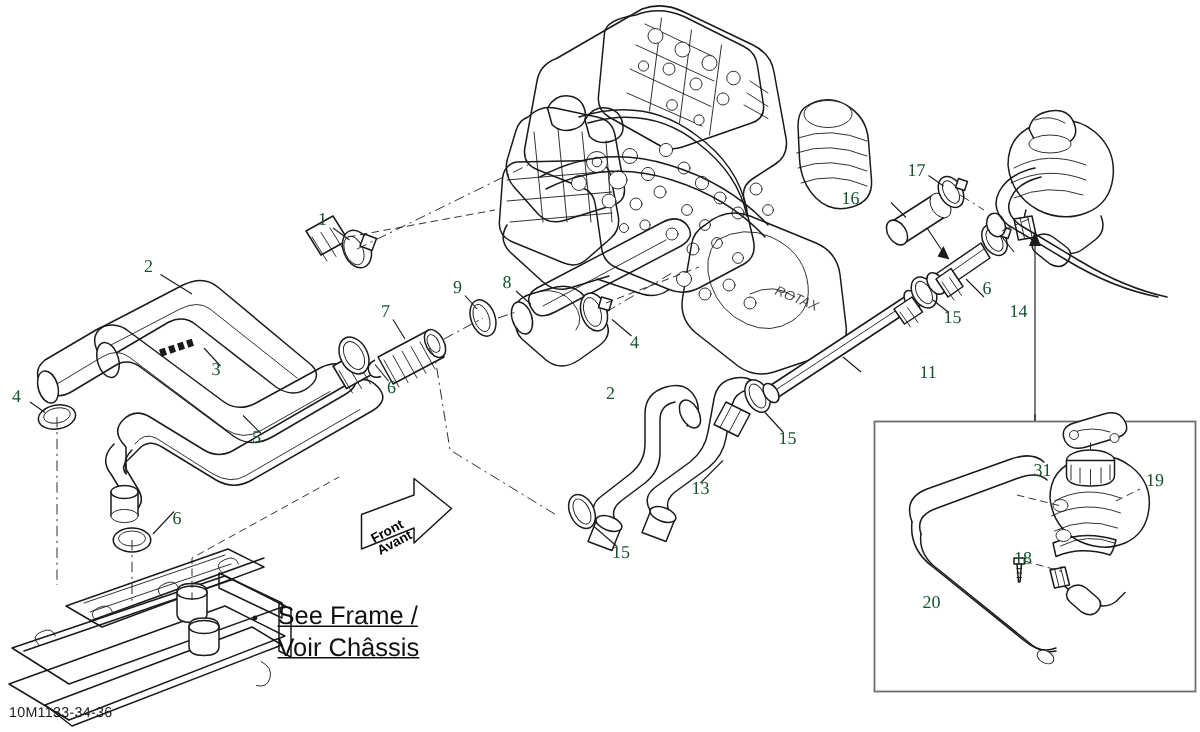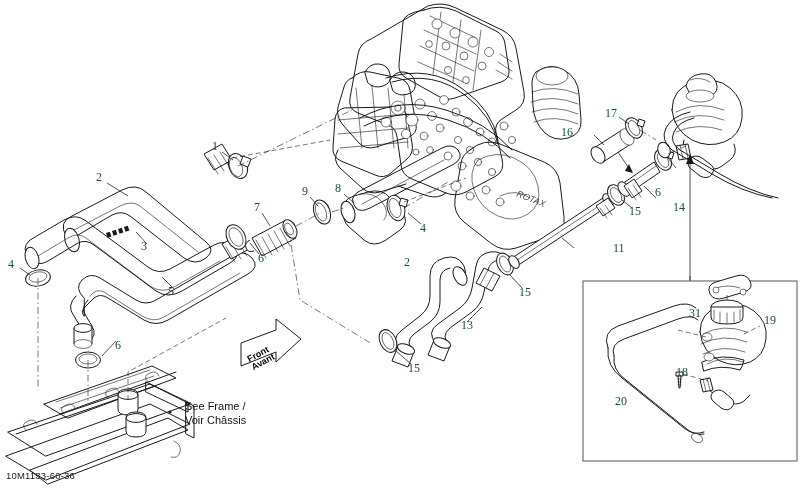--- a/index.html
+++ b/index.html
@@ -20,24 +20,25 @@
     font-family:Liberation Serif, serif;
     font-size:12px;
     color:#14532d;
     line-height:1;
     white-space:nowrap;
     user-select:none;
   }
   .note{
     position:absolute;
     font-family:"Liberation Sans", sans-serif;
-    font-size:11px;
+    font-size:17px;
     color:#111111;
     line-height:1.25;
     white-space:pre;
+    text-decoration:underline;
   }
   .partcode{
     position:absolute;
     left:6px; top:470px;
     font-family:"Liberation Sans", sans-serif;
     font-size:9.5px;
     color:#1a1a1a;
     letter-spacing:0.2px;
   }
   .frontlabel{
@@ -505,15 +506,15 @@
   <div class="callout" style="left:615px;top:395px;">20</div>
   <div class="callout" style="left:689px;top:307px;">31</div>
   <div class="callout" style="left:404px;top:256px;">2</div>
 
   <div class="note" style="left:185px;top:400px;">See Frame /
 Voir Châssis</div>
 
   <div class="frontlabel" style="left:246px;top:356px;">Front
 Avant</div>
 
-  <div class="partcode">10M1133-60-36</div>
+  <div class="partcode">10M1133-34-36</div>
 
 </div>
 
 </body></html>

